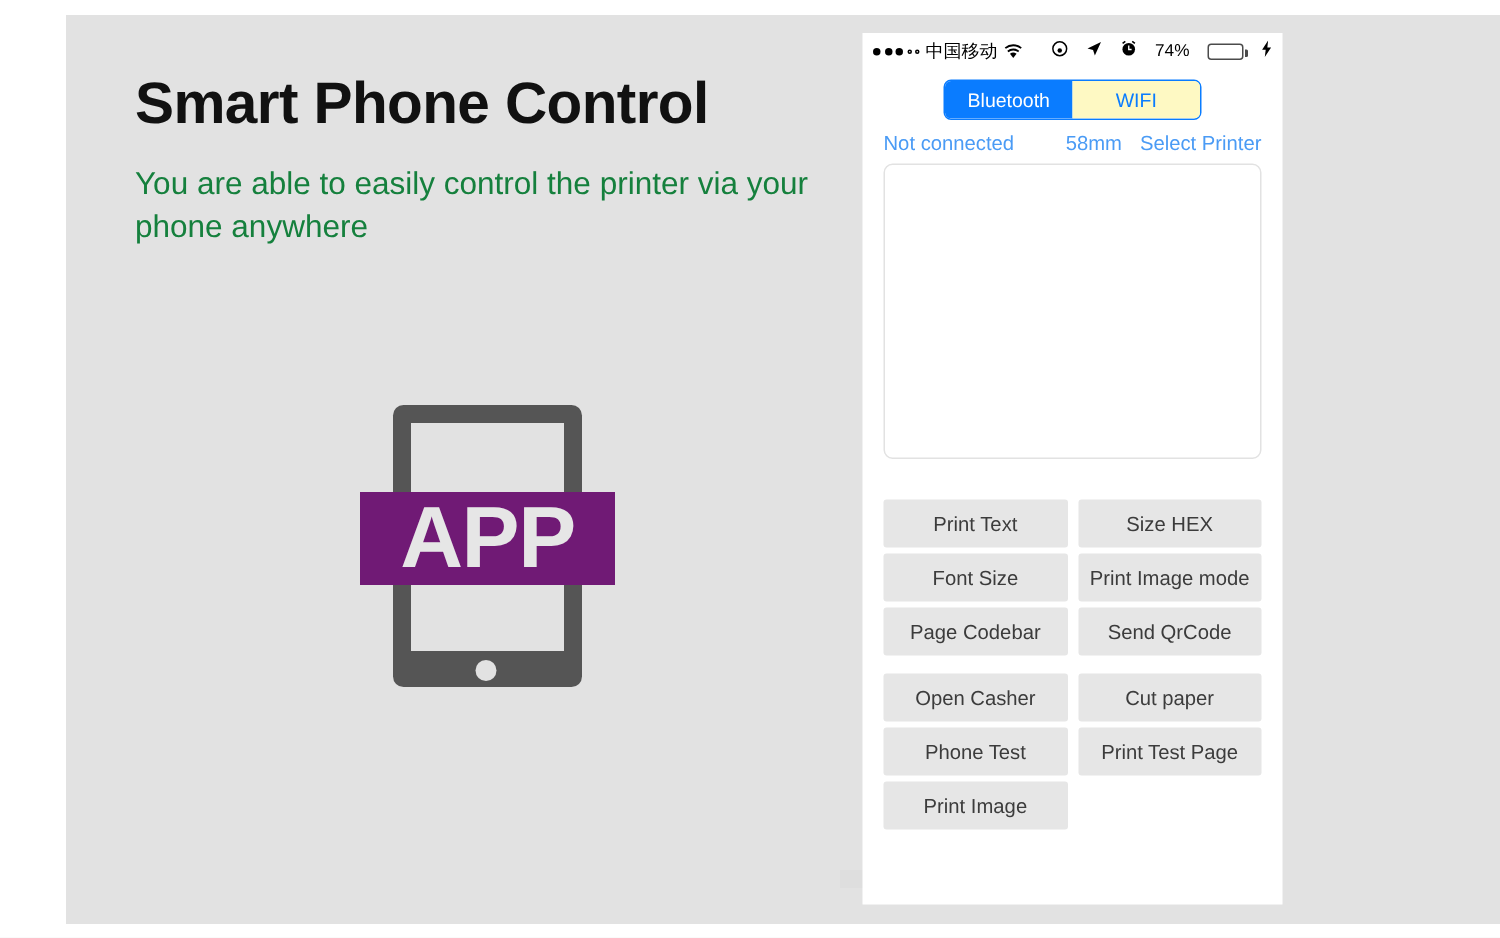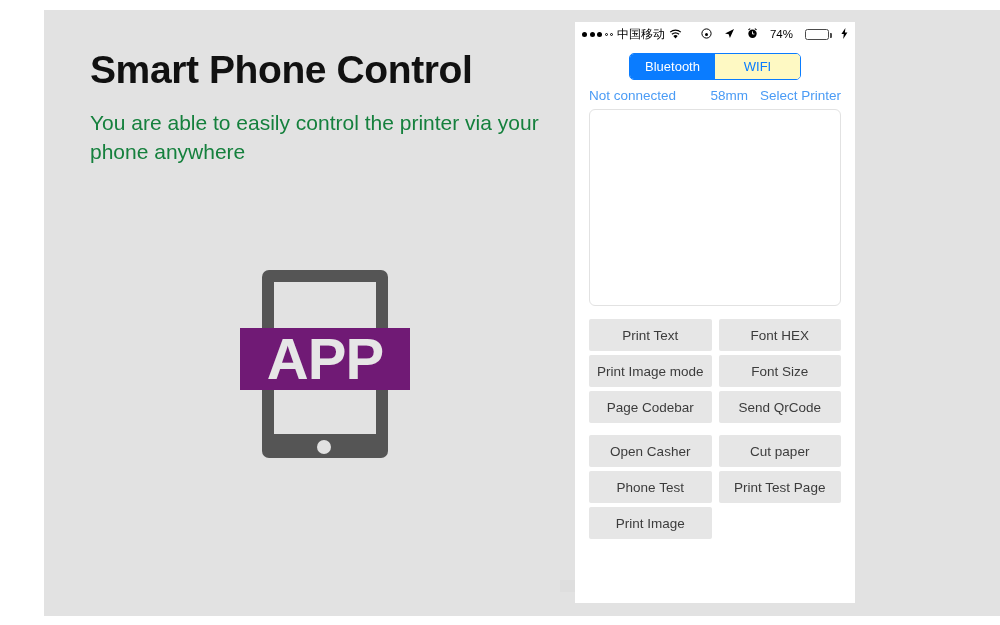--- a/index.html
+++ b/index.html
@@ -196,21 +196,21 @@
     border-radius: 6px;
   }
   
   .btn-grid {
     margin: 0 14px;
     display: grid;
     grid-template-columns: 1fr 1fr;
     column-gap: 7px;
     row-gap: 4px;
   }
-  .group-1 { margin-top: 13px; }
+  .group-1 { margin-top: 27px; }
   .group-2 { margin-top: 12px; }
   .pbtn {
     height: 32px;
     background: #e6e6e6;
     border: none;
     border-radius: 2px;
     font-family: "Liberation Sans", sans-serif;
     font-size: 13.5px;
     color: #3c3c3c;
     display: flex;
@@ -309,23 +309,23 @@
     <div class="inforow">
       <span class="info-left">Not connected</span>
       <span class="info-mid">58mm</span>
       <span class="info-right">Select Printer</span>
     </div>
 
     <div class="textarea" placeholder=""></div>
 
     <div class="btn-grid group-1">
       <button class="pbtn">Print Text</button>
-      <button class="pbtn">Font HEX</button>
+      <button class="pbtn">Size HEX</button>
+      <button class="pbtn">Font Size</button>
       <button class="pbtn">Print Image mode</button>
-      <button class="pbtn">Font Size</button>
       <button class="pbtn">Page Codebar</button>
       <button class="pbtn">Send QrCode</button>
     </div>
 
     <div class="btn-grid group-2">
       <button class="pbtn">Open Casher</button>
       <button class="pbtn">Cut paper</button>
       <button class="pbtn">Phone Test</button>
       <button class="pbtn">Print Test Page</button>
       <button class="pbtn">Print Image</button>

